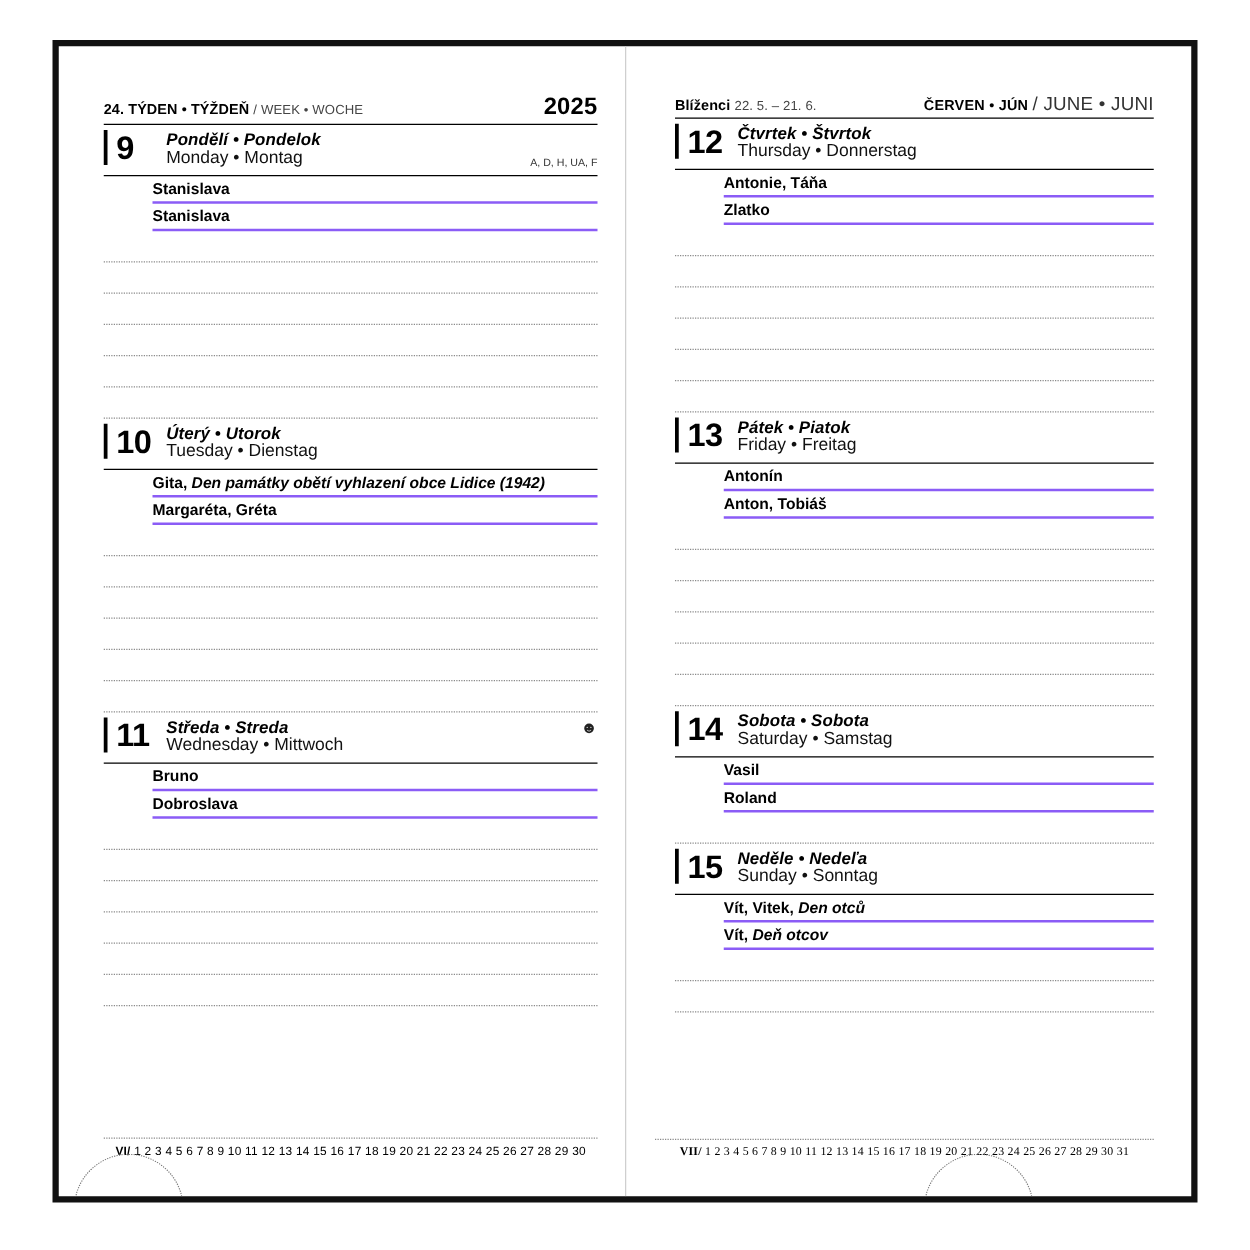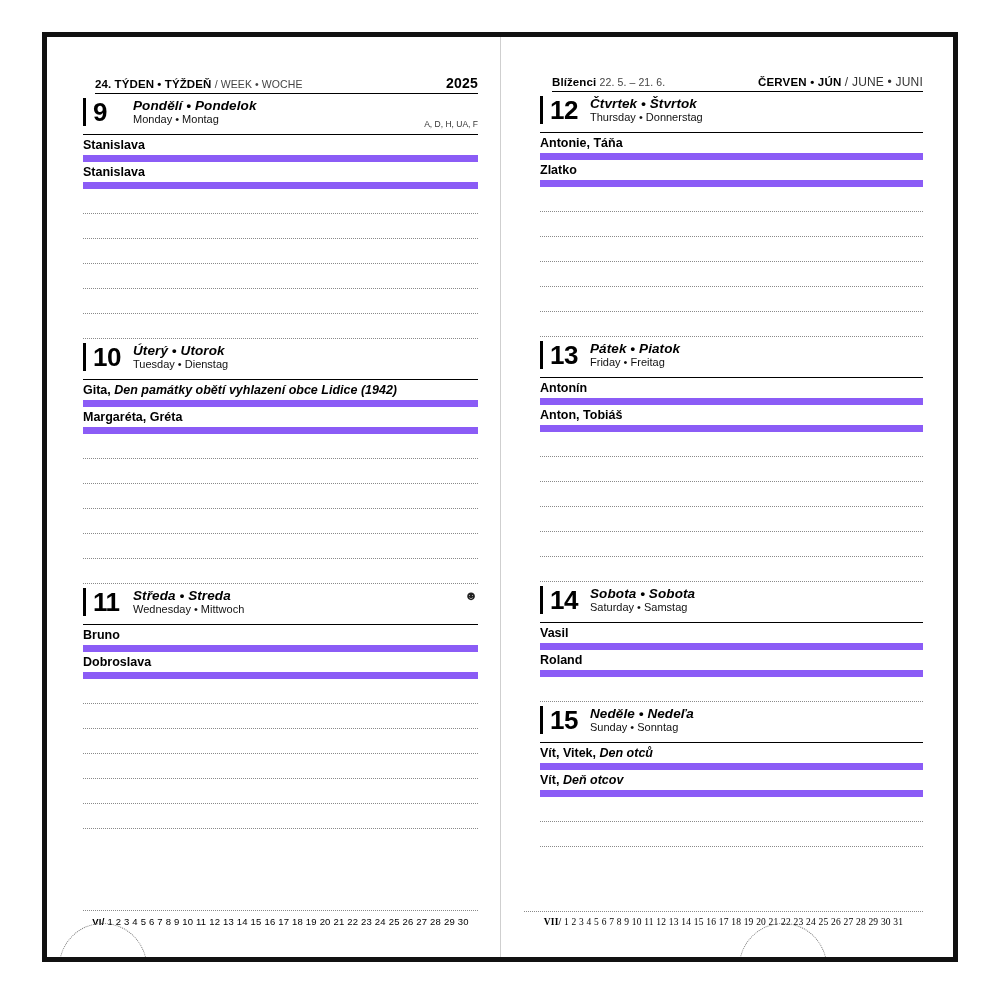--- a/index.html
+++ b/index.html
@@ -52,28 +52,27 @@
   }
 
   
   .page-head {
     display: flex;
     align-items: baseline;
     justify-content: space-between;
     border-bottom: 1.6px solid #000;
     padding-bottom: 2px;
     margin-bottom: 4px;
-    margin-left: 12px;
   }
   .ph-left { font-size: 11.5px; letter-spacing: .1px; }
   .ph-left .strong { font-weight: bold; }
   .ph-left .thin { font-weight: normal; color: #444; font-size: 10.5px; }
-  .ph-right { font-size: 14px; font-weight: bold; letter-spacing: .2px; }
+  .ph-right { font-size: 19px; font-weight: bold; letter-spacing: .2px; }
   .ph-right.small { font-size: 11.5px; }
-  .ph-right .thin { font-weight: normal; color: #333; font-size: 12px; }
+  .ph-right .thin { font-weight: normal; color: #333; font-size: 15px; }
 
   
   .day {
     position: relative;
     margin-top: 4px;
   }
   .day-head {
     display: flex;
     align-items: flex-start;
     border-bottom: 1.4px solid #000;
@@ -103,21 +102,21 @@
     flex: 1 1 auto;
   }
   .dn-main {
     font-size: 13.5px;
     font-weight: bold;
     line-height: 14px;
     letter-spacing: .1px;
     font-style: italic;
   }
   .dn-sub {
-    font-size: 11px;
+    font-size: 14px;
     line-height: 13px;
     color: #111;
   }
   .head-extra {
     font-size: 8.5px;
     color: #333;
     align-self: flex-end;
     padding-bottom: 3px;
     white-space: nowrap;
   }
@@ -128,23 +127,24 @@
     color: #222;
     padding-top: 1px;
   }
 
   
   .nameline {
     font-size: 12.5px;
     font-weight: bold;
     line-height: 15px;
     padding: 3px 0 2px 0;
-    border-bottom: 7px solid #8b5cf6;
+    border-bottom: 2px solid #8b5cf6;
     white-space: nowrap;
     overflow: hidden;
+    margin-left: 39px;
   }
   .nameline .it {
     font-weight: bold;
     font-style: italic;
   }
 
   
   .lines { margin-top: 0; }
   .wline {
     height: 24px;

